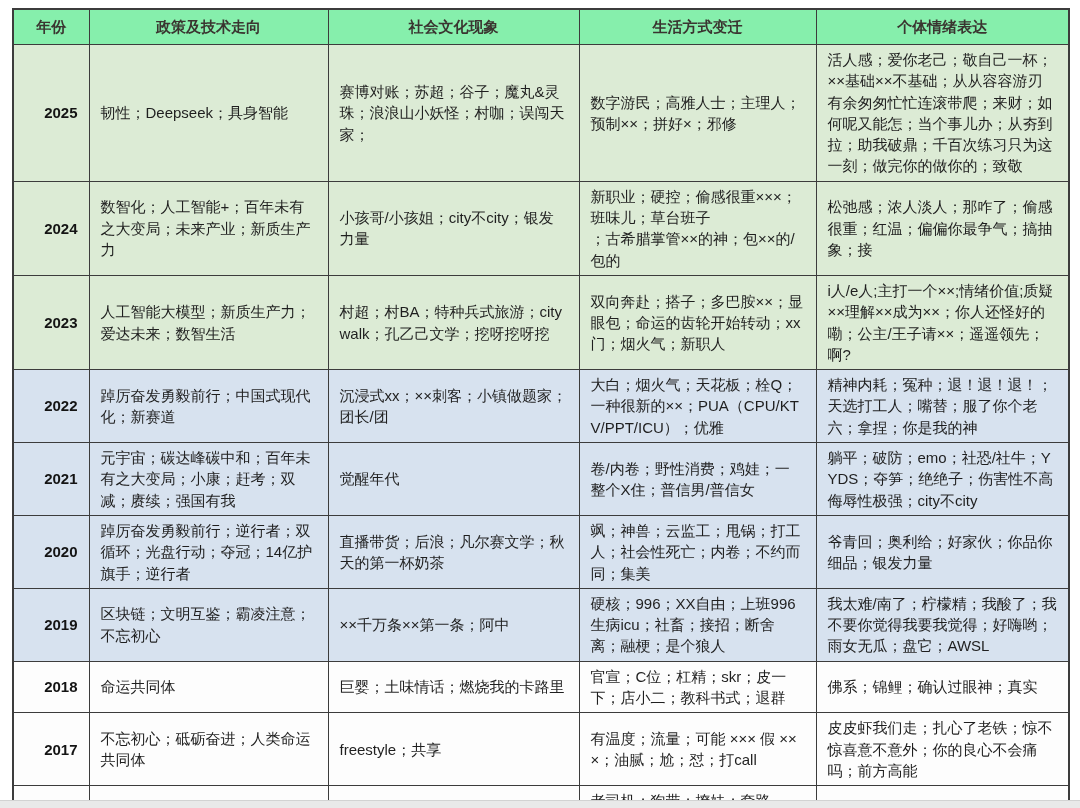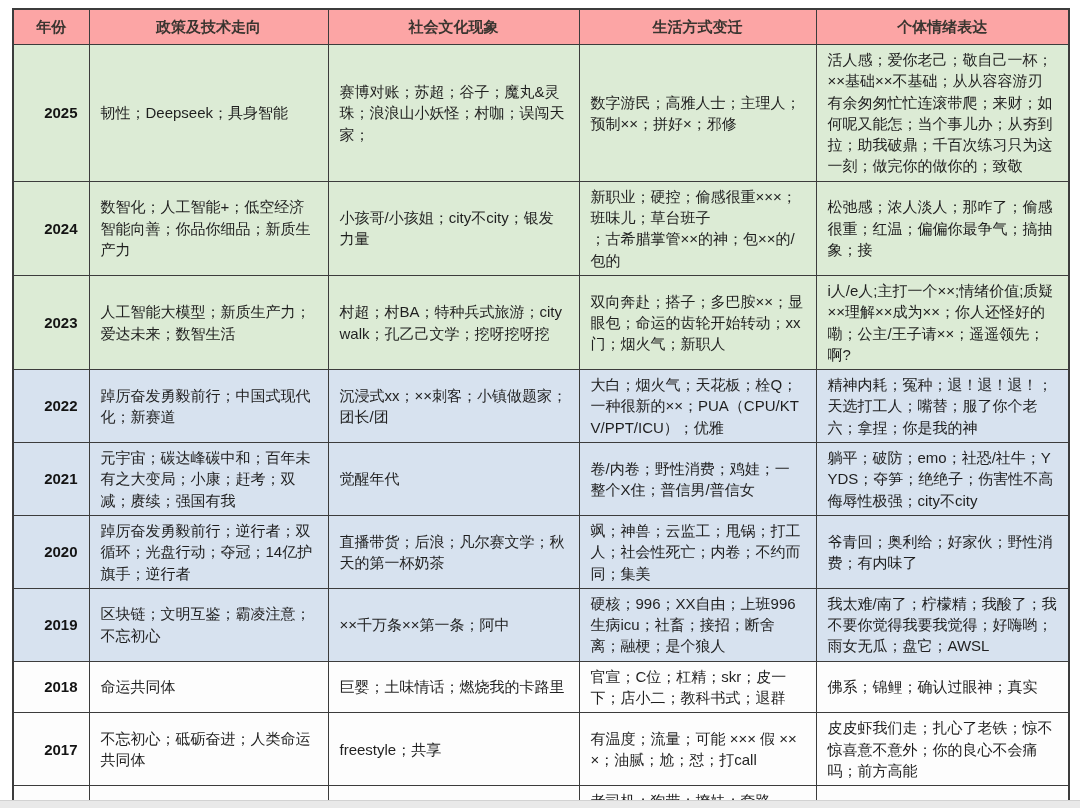--- a/index.html
+++ b/index.html
@@ -15,21 +15,21 @@
   }
   table.hotwords th, table.hotwords td{
     border:1px solid #3c3c3c;
     padding:4px 11px;
     font-size:15px;line-height:1.42;
     vertical-align:middle;
     word-break:break-all;
     white-space:pre-line;
   }
   table.hotwords th{
-    background:#fca5a5;
+    background:#86efac;
     font-weight:bold;color:#3a3530;
     text-align:center;height:30px;padding:2px 4px;
   }
   td.year{
     text-align:right;font-weight:bold;font-size:17px;color:#141414;
     padding:2px;
   }
   tr.row-green td{background:#dcebd5;}
   tr.row-blue td{background:#d7e2ef;}
   tr.row-white td{background:#fdfdfd;}
@@ -73,21 +73,21 @@
     <tbody id="table-body">
         <tr class="row-green">
           <td class="year">2025</td>
           <td>韧性；Deepseek；具身智能</td>
           <td>赛博对账；苏超；谷子；魔丸&amp;灵珠；浪浪山小妖怪；村咖；误闯天家；</td>
           <td>数字游民；高雅人士；主理人；预制××；拼好×；邪修</td>
           <td>活人感；爱你老己；敬自己一杯；××基础××不基础；从从容容游刃有余匆匆忙忙连滚带爬；来财；如何呢又能怎；当个事儿办；从夯到拉；助我破鼎；千百次练习只为这一刻；做完你的做你的；致敬</td>
         </tr>
         <tr class="row-green">
           <td class="year">2024</td>
-          <td>数智化；人工智能+；低空经济智能向善；你品你细品；新质生产力</td>
+          <td>数智化；人工智能+；百年未有之大变局；未来产业；新质生产力</td>
           <td>小孩哥/小孩姐；city不city；银发力量</td>
           <td>新职业；硬控；偷感很重×××；班味儿；草台班子
 ；古希腊掌管××的神；包××的/包的</td>
           <td>松弛感；浓人淡人；那咋了；偷感很重；红温；偏偏你最争气；搞抽象；接</td>
         </tr>
         <tr class="row-green">
           <td class="year">2023</td>
           <td>人工智能大模型；新质生产力；爱达未来；数智生活</td>
           <td>村超；村BA；特种兵式旅游；citywalk；孔乙己文学；挖呀挖呀挖</td>
           <td>双向奔赴；搭子；多巴胺××；显眼包；命运的齿轮开始转动；xx门；烟火气；新职人</td>
@@ -105,21 +105,21 @@
           <td>元宇宙；碳达峰碳中和；百年未有之大变局；小康；赶考；双减；赓续；强国有我</td>
           <td>觉醒年代</td>
           <td>卷/内卷；野性消费；鸡娃；一整个X住；普信男/普信女</td>
           <td>躺平；破防；emo；社恐/社牛；YYDS；夺笋；绝绝子；伤害性不高侮辱性极强；city不city</td>
         </tr>
         <tr class="row-blue">
           <td class="year">2020</td>
           <td>踔厉奋发勇毅前行；逆行者；双循环；光盘行动；夺冠；14亿护旗手；逆行者</td>
           <td>直播带货；后浪；凡尔赛文学；秋天的第一杯奶茶</td>
           <td>飒；神兽；云监工；甩锅；打工人；社会性死亡；内卷；不约而同；集美</td>
-          <td>爷青回；奥利给；好家伙；野性消费；有内味了</td>
+          <td>爷青回；奥利给；好家伙；你品你细品；银发力量</td>
         </tr>
         <tr class="row-blue">
           <td class="year">2019</td>
           <td>区块链；文明互鉴；霸凌注意；不忘初心</td>
           <td>××千万条××第一条；阿中</td>
           <td>硬核；996；XX自由；上班996生病icu；社畜；接招；断舍离；融梗；是个狼人</td>
           <td>我太难/南了；柠檬精；我酸了；我不要你觉得我要我觉得；好嗨哟；雨女无瓜；盘它；AWSL</td>
         </tr>
         <tr class="row-white">
           <td class="year">2018</td>

